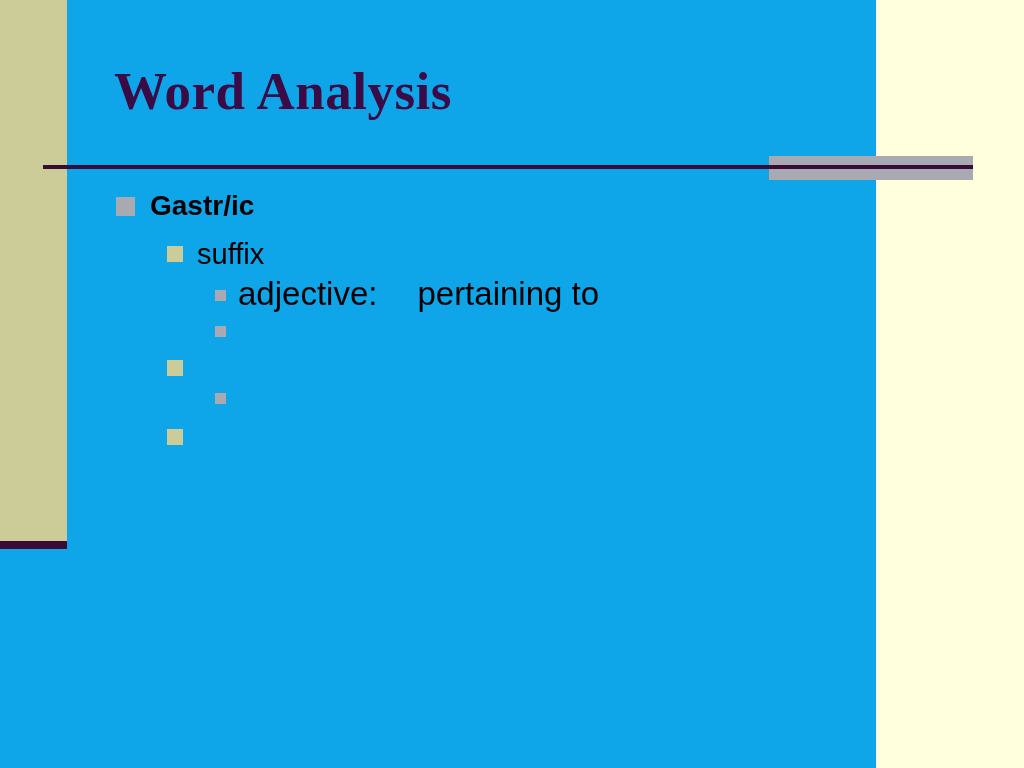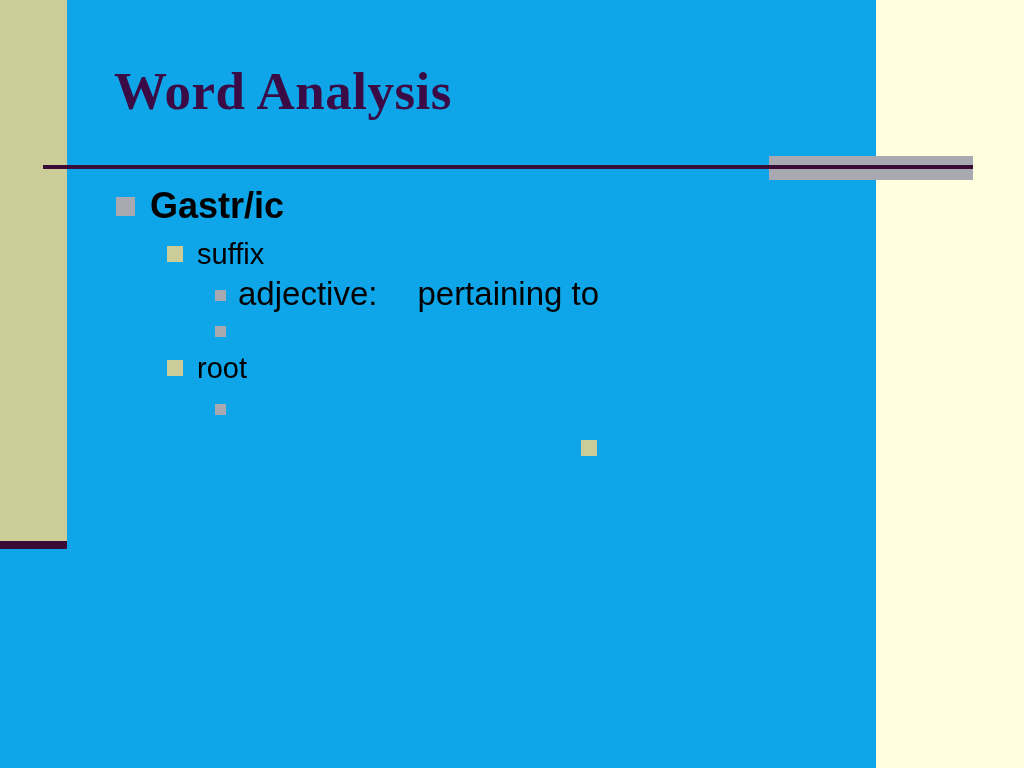--- a/index.html
+++ b/index.html
@@ -100,31 +100,30 @@
     margin-bottom: 9px;
   }
   .lvl1 .bullet-mark {
     width: 19px;
     height: 19px;
     background: #a9a9b2;
     margin-top: 11px;
     margin-right: 15px;
   }
   .lvl1 .bullet-text {
-    font-size: 36px;
+    font-size: 28px;
     font-weight: bold;
     line-height: 40px;
     white-space: nowrap;
   }
 
   
   .lvl2 {
     padding-left: 167px;
     margin-bottom: 4px;
-    justify-content: center;
   }
   .lvl2 .bullet-mark {
     width: 16px;
     height: 16px;
     background: #cccc99;
     margin-top: 11px;
     margin-right: 14px;
   }
   .lvl2 .bullet-text {
     font-size: 29px;
@@ -194,21 +193,20 @@
       <span class="bullet-mark"></span>
       <span class="bullet-text"><span>adjective:</span><span class="tabgap"></span><span>pertaining to</span></span>
     </div>
 
     <div class="bullet-row lvl3">
       <span class="bullet-mark"></span>
     </div>
 
     <div class="bullet-row lvl2" style="margin-top:12px;">
       <span class="bullet-mark"></span>
-      <span class="bullet-text">root</span>
     </div>
 
     <div class="bullet-row lvl3">
       <span class="bullet-mark"></span>
     </div>
 
     <div class="bullet-row lvl2 highlight">
       <span class="bullet-mark"></span>
     </div>
 

